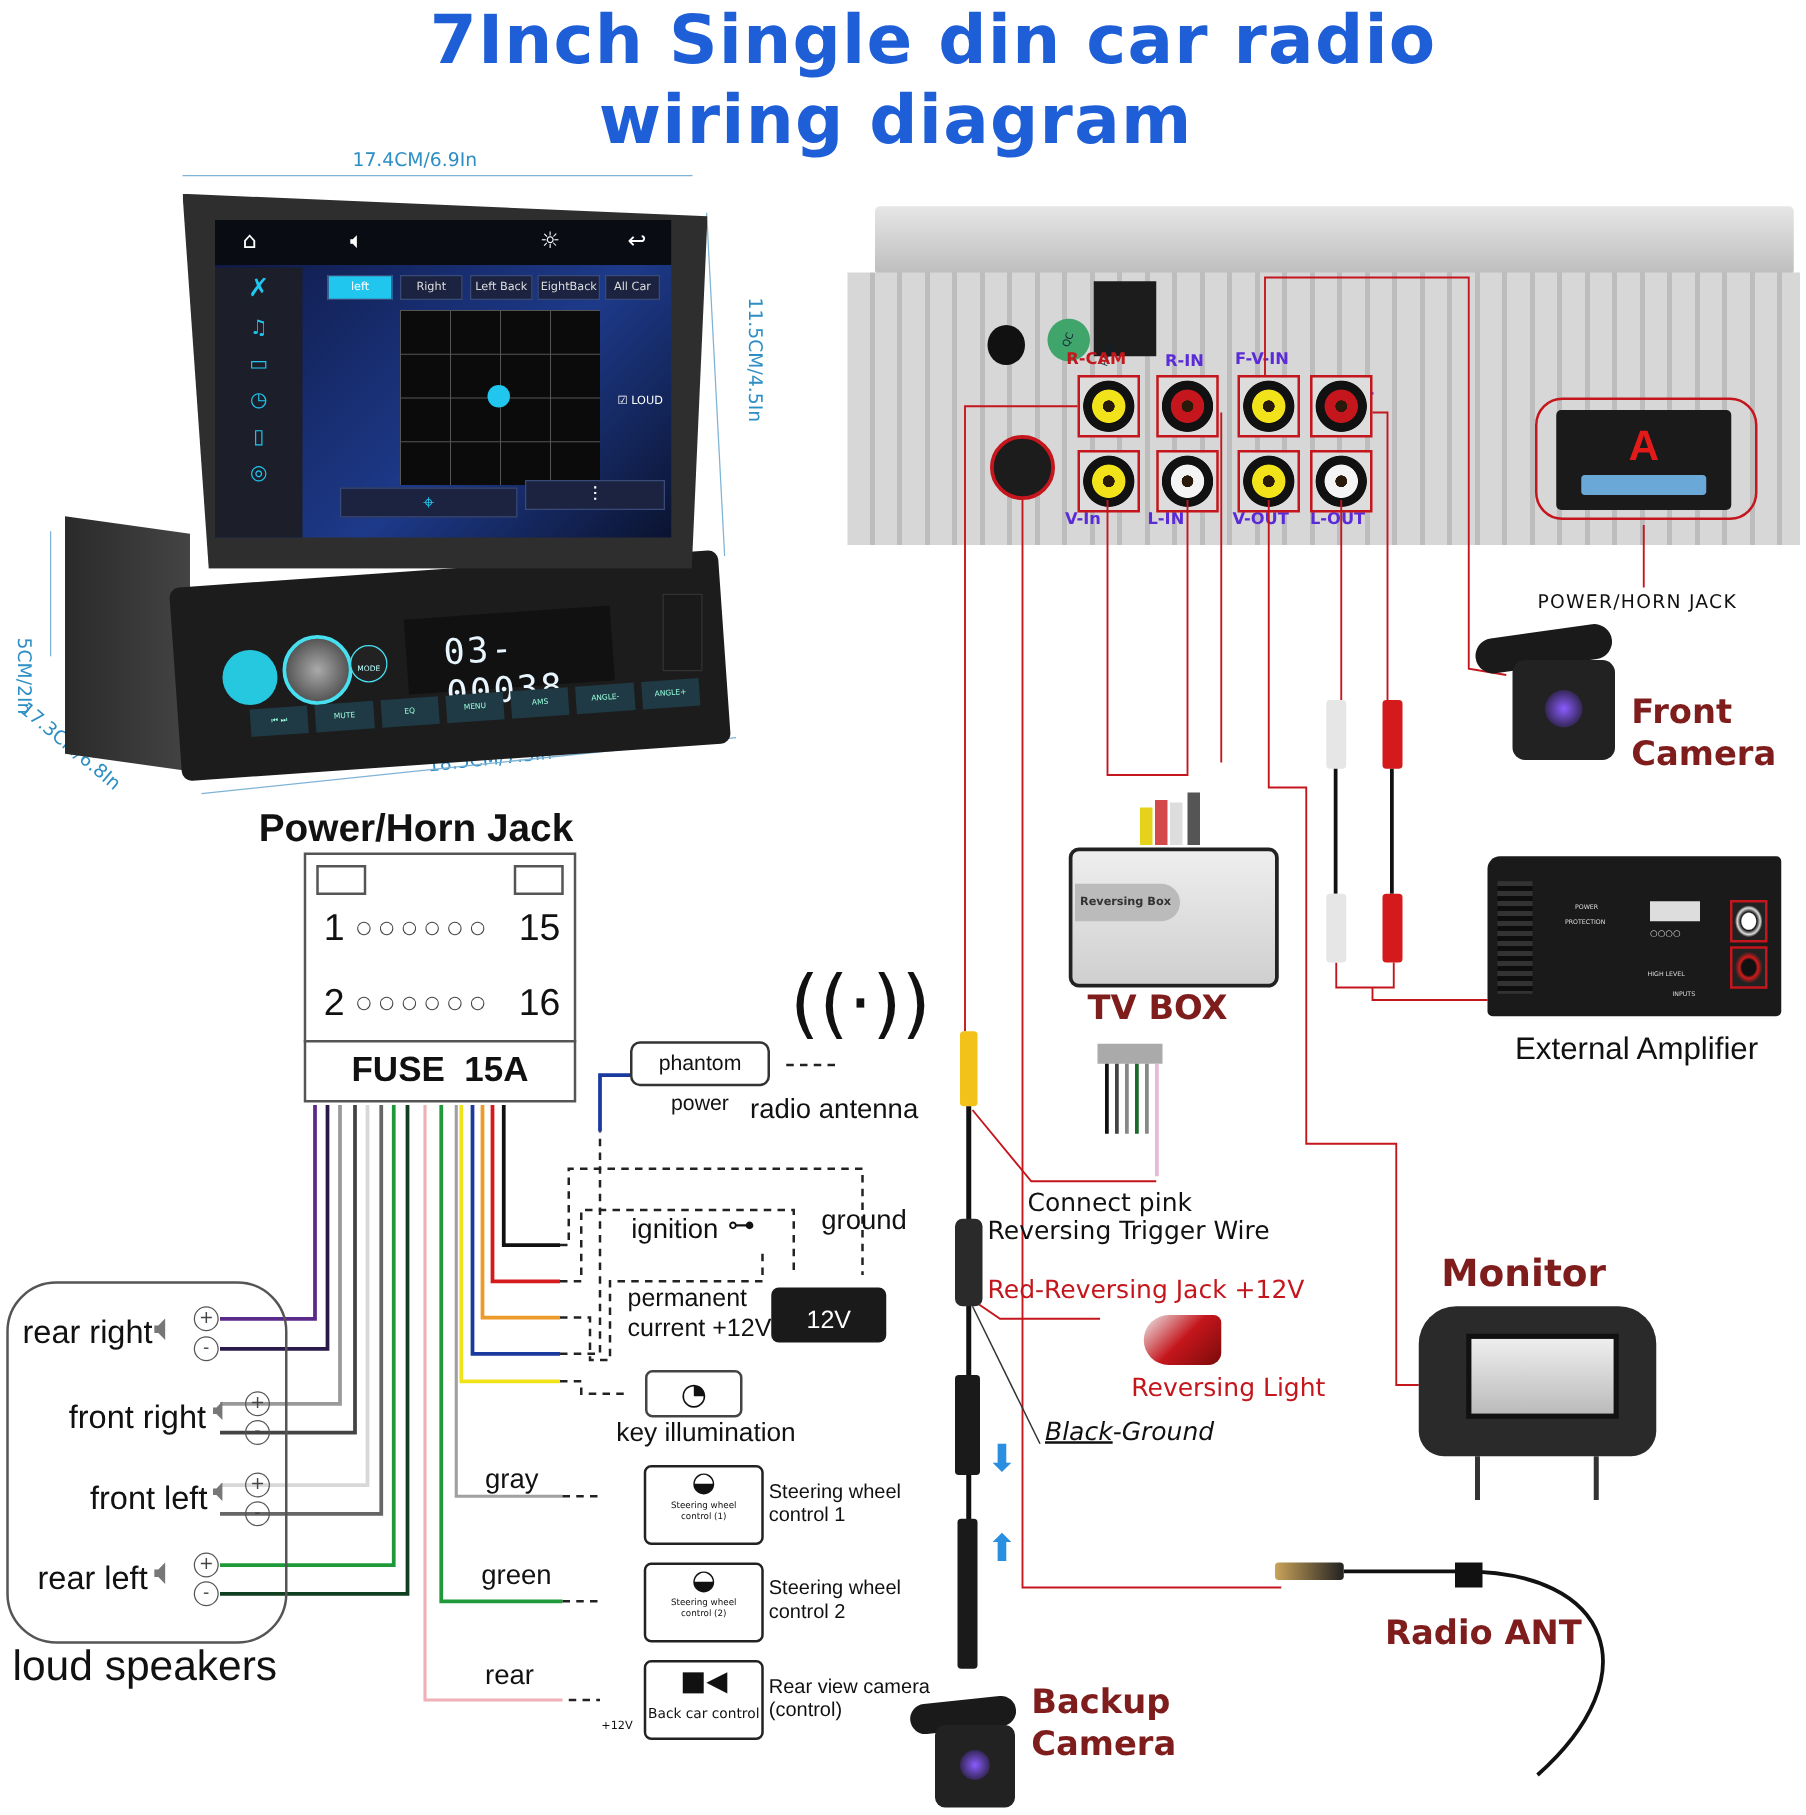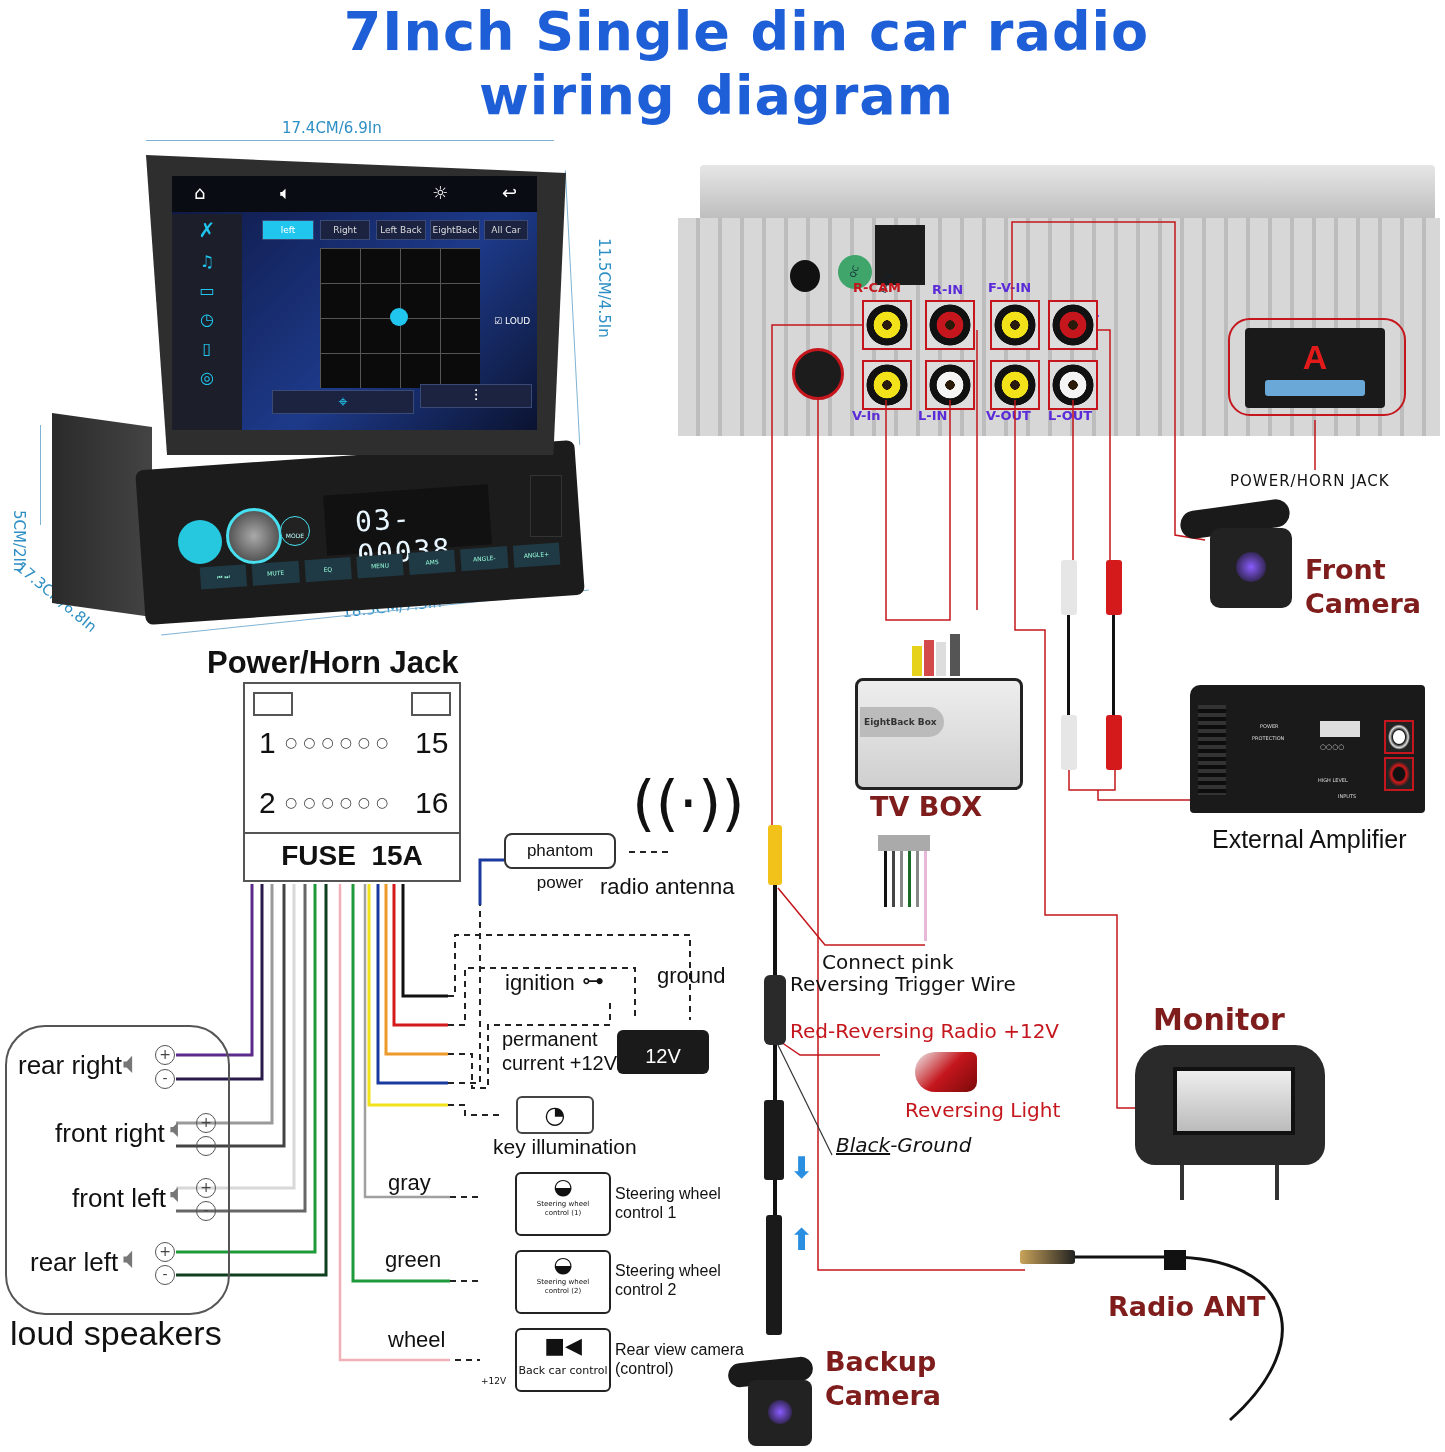--- a/index.html
+++ b/index.html
@@ -205,21 +205,21 @@
 <div class="abs lbl" style="left:505px;top:970px;">ignition</div>
 <div class="abs" style="left:582px;top:968px;font-size:22px;">⊶</div>
 <div class="abs lbl" style="left:657px;top:963px;">ground</div>
 <div class="abs lbl-sm" style="left:502px;top:1027px;font-size:20px;line-height:24px;"><span>permanent</span><br><span>current +12V</span></div>
 <div class="abs" style="left:617px;top:1030px;width:92px;height:44px;background:#1a1a1a;border-radius:6px;color:#fff;text-align:center;line-height:52px;font-family:'Liberation Sans',sans-serif;font-size:20px;">12V</div>
 <div class="abs" style="left:516px;top:1096px;width:78px;height:38px;border:2px solid #444;border-radius:6px;box-sizing:border-box;text-align:center;font-size:24px;line-height:34px;">◔</div>
 <div class="abs lbl" style="left:493px;top:1135px;font-size:21px;">key illumination</div>
 
 <div class="abs lbl" style="left:388px;top:1170px;">gray</div>
 <div class="abs lbl" style="left:385px;top:1247px;">green</div>
-<div class="abs lbl" style="left:388px;top:1327px;">wheel</div>
+<div class="abs lbl" style="left:388px;top:1327px;">rear</div>
 
 <div class="abs" style="left:515px;top:1172px;width:96px;height:64px;border:2px solid #222;border-radius:6px;box-sizing:border-box;text-align:center;">
   <div style="font-size:22px;line-height:26px;">◒</div>
   <div style="font-size:7px;line-height:9px;"><span>Steering wheel</span><br><span>control (1)</span></div>
 </div>
 <div class="abs" style="left:515px;top:1250px;width:96px;height:64px;border:2px solid #222;border-radius:6px;box-sizing:border-box;text-align:center;">
   <div style="font-size:22px;line-height:26px;">◒</div>
   <div style="font-size:7px;line-height:9px;"><span>Steering wheel</span><br><span>control (2)</span></div>
 </div>
 <div class="abs" style="left:515px;top:1328px;width:96px;height:64px;border:2px solid #222;border-radius:6px;box-sizing:border-box;text-align:center;">
@@ -261,21 +261,21 @@
 </div>
 <div class="abs lbl" style="left:1212px;top:825px;font-size:25px;">External Amplifier</div>
 
 <div class="abs" style="left:912px;top:628px;width:60px;height:50px;">
   <div style="position:absolute;left:0;top:18px;width:10px;height:30px;background:#e6d21a;"></div>
   <div style="position:absolute;left:12px;top:12px;width:10px;height:36px;background:#d44a4a;"></div>
   <div style="position:absolute;left:24px;top:14px;width:10px;height:34px;background:#ddd;"></div>
   <div style="position:absolute;left:38px;top:6px;width:10px;height:42px;background:#555;"></div>
 </div>
 <div class="abs" style="left:855px;top:678px;width:168px;height:112px;background:linear-gradient(#eee,#cfcfcf);border:3px solid #222;border-radius:8px;box-sizing:border-box;">
-  <div style="position:absolute;left:2px;top:26px;width:80px;height:30px;background:#bbb;border-radius:0 15px 15px 0;font-size:9px;line-height:30px;padding-left:4px;color:#333;font-weight:bold;">EightBack Box</div>
+  <div style="position:absolute;left:2px;top:26px;width:80px;height:30px;background:#bbb;border-radius:0 15px 15px 0;font-size:9px;line-height:30px;padding-left:4px;color:#333;font-weight:bold;">Reversing Box</div>
 </div>
 <div class="abs bold-lbl" style="left:870px;top:790px;">TV BOX</div>
 
 <div class="abs" style="left:878px;top:835px;width:52px;height:16px;background:#aaa;"></div>
 <div class="abs" style="left:884px;top:851px;width:44px;height:56px;display:flex;gap:5px;">
   <div style="width:3px;background:#111;"></div>
     <div style="width:3px;background:#444;"></div>
     <div style="width:3px;background:#888;"></div>
     <div style="width:3px;background:#1a6a2a;"></div>
     <div style="width:3px;background:#888;"></div>
@@ -285,21 +285,21 @@
 <div class="abs" style="left:768px;top:825px;width:14px;height:60px;background:#f2c21a;border-radius:3px;"></div>
 <div class="abs" style="left:773px;top:885px;width:4px;height:380px;background:#111;"></div>
 <div class="abs" style="left:764px;top:975px;width:22px;height:70px;background:#2a2a2a;border-radius:6px;"></div>
 <div class="abs" style="left:764px;top:1100px;width:20px;height:80px;background:#1a1a1a;border-radius:3px;"></div>
 <div class="abs" style="left:766px;top:1215px;width:16px;height:120px;background:#1a1a1a;border-radius:3px;"></div>
 <div class="abs" style="left:789px;top:1150px;color:#2a8fe0;font-size:30px;">⬇</div>
 <div class="abs" style="left:789px;top:1222px;color:#2a8fe0;font-size:30px;">⬆</div>
 
 <div class="abs rev" style="left:822px;top:950px;">Connect pink</div>
 <div class="abs rev" style="left:790px;top:972px;">Reversing Trigger Wire</div>
-<div class="abs rev red-lbl" style="left:790px;top:1019px;">Red-Reversing Radio +12V</div>
+<div class="abs rev red-lbl" style="left:790px;top:1019px;">Red-Reversing Jack +12V</div>
 <div class="abs" style="left:915px;top:1052px;width:62px;height:40px;background:linear-gradient(135deg,#eee,#c4161c 50%,#7a0a0a);border-radius:20px 6px 10px 20px;"></div>
 <div class="abs rev red-lbl" style="left:905px;top:1098px;">Reversing Light</div>
 <div class="abs rev" style="left:836px;top:1133px;font-style:italic;"><span style="text-decoration:underline;">Black</span><span>-Ground</span></div>
 
 <div class="abs bold-lbl" style="left:1153px;top:1003px;font-size:30px;">Monitor</div>
 <div class="abs" style="left:1135px;top:1045px;width:190px;height:120px;background:#2a2a2a;border-radius:30px 30px 20px 20px;">
   <div style="position:absolute;left:38px;top:22px;width:114px;height:60px;background:linear-gradient(#eee,#bbb);border:4px solid #111;"></div>
 </div>
 <div class="abs" style="left:1180px;top:1165px;width:4px;height:35px;background:#333;"></div>
 <div class="abs" style="left:1275px;top:1165px;width:4px;height:35px;background:#333;"></div>

